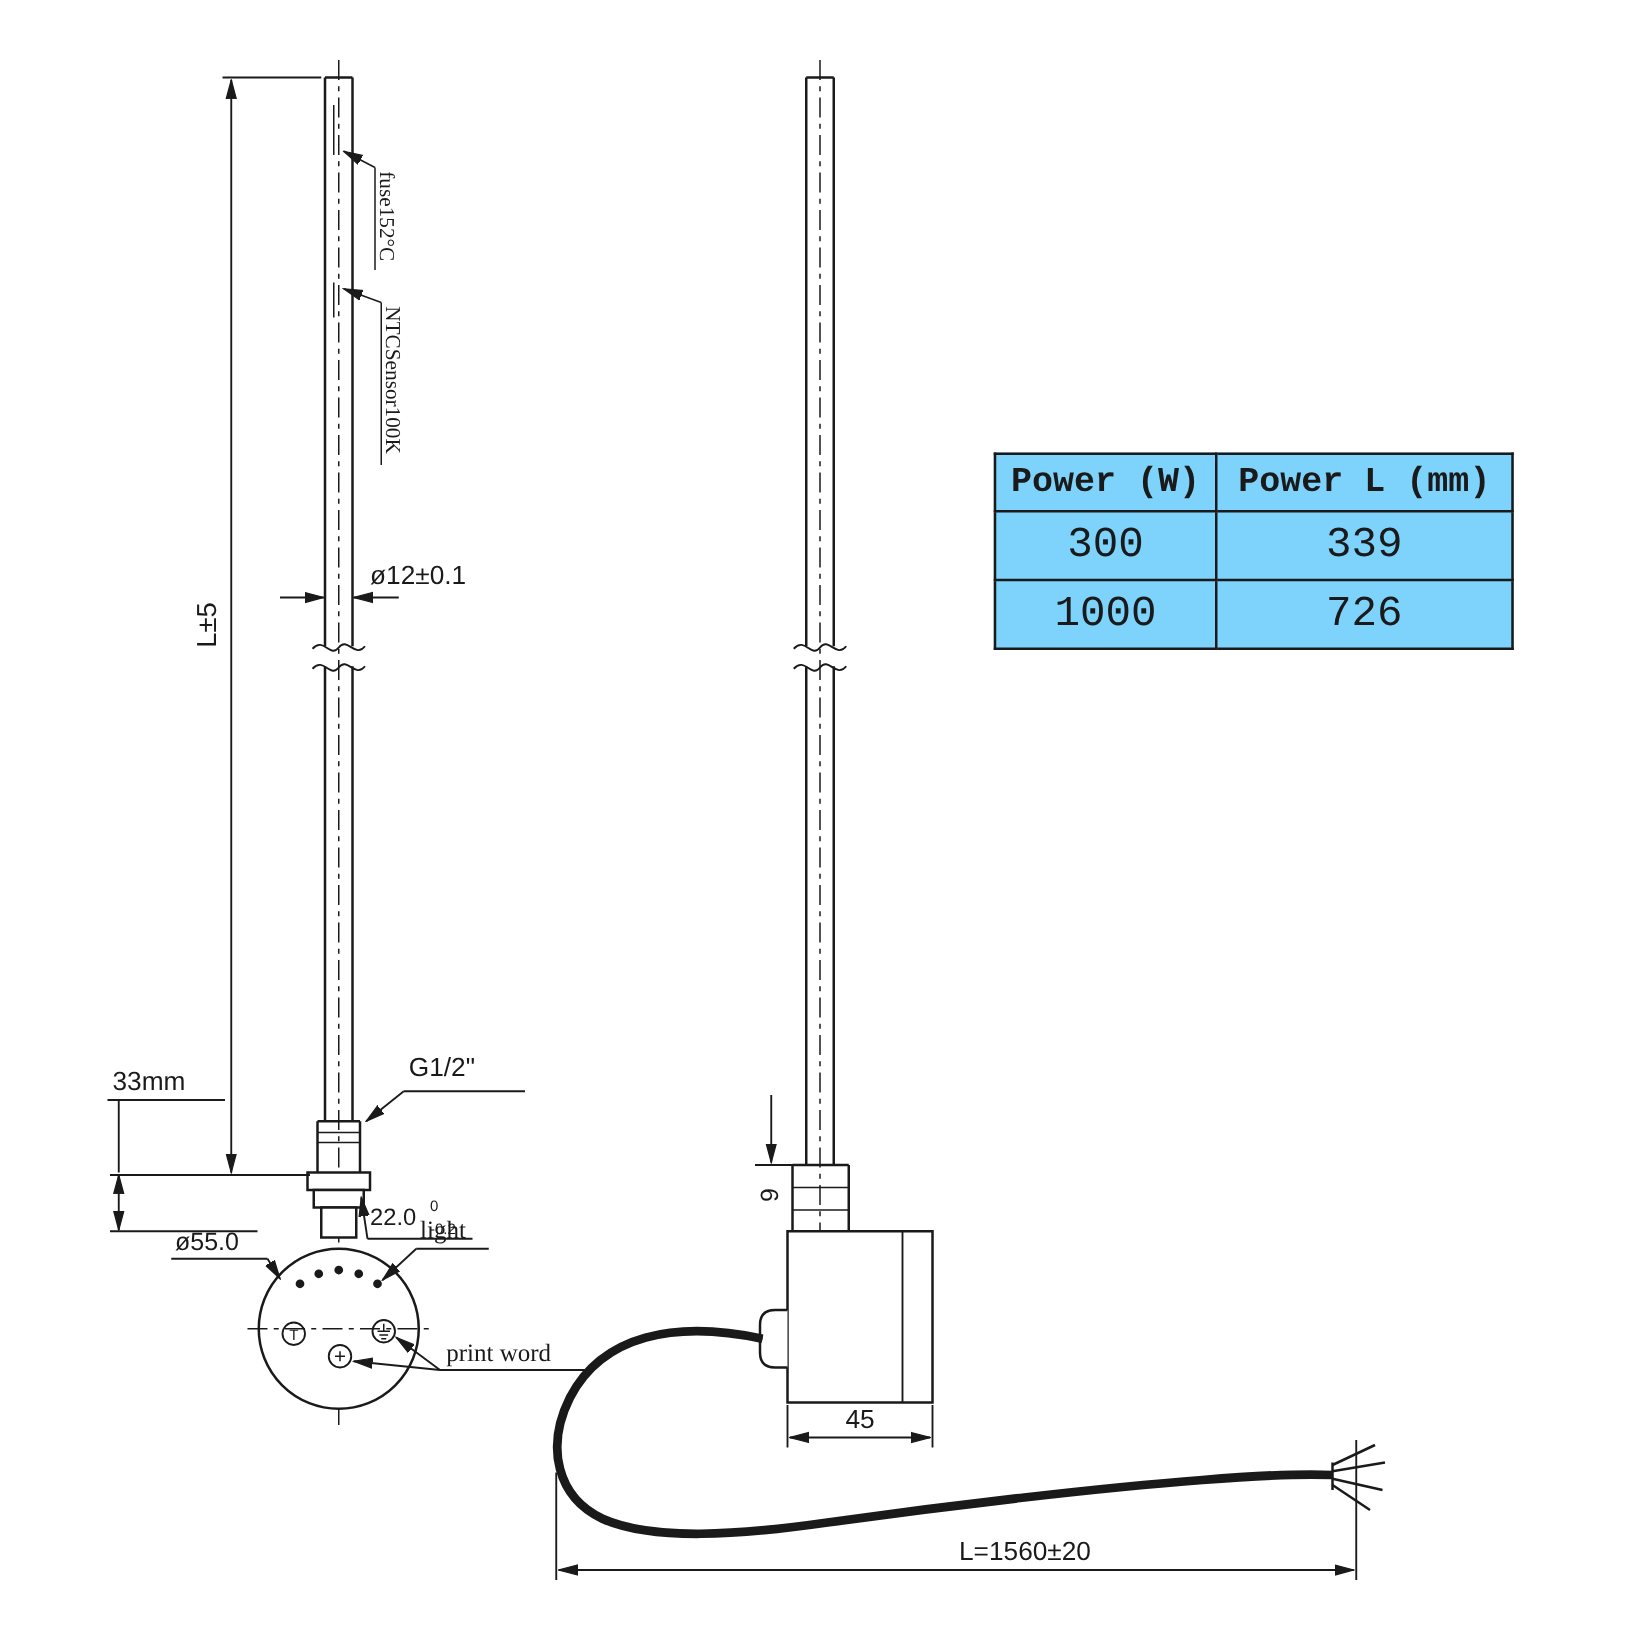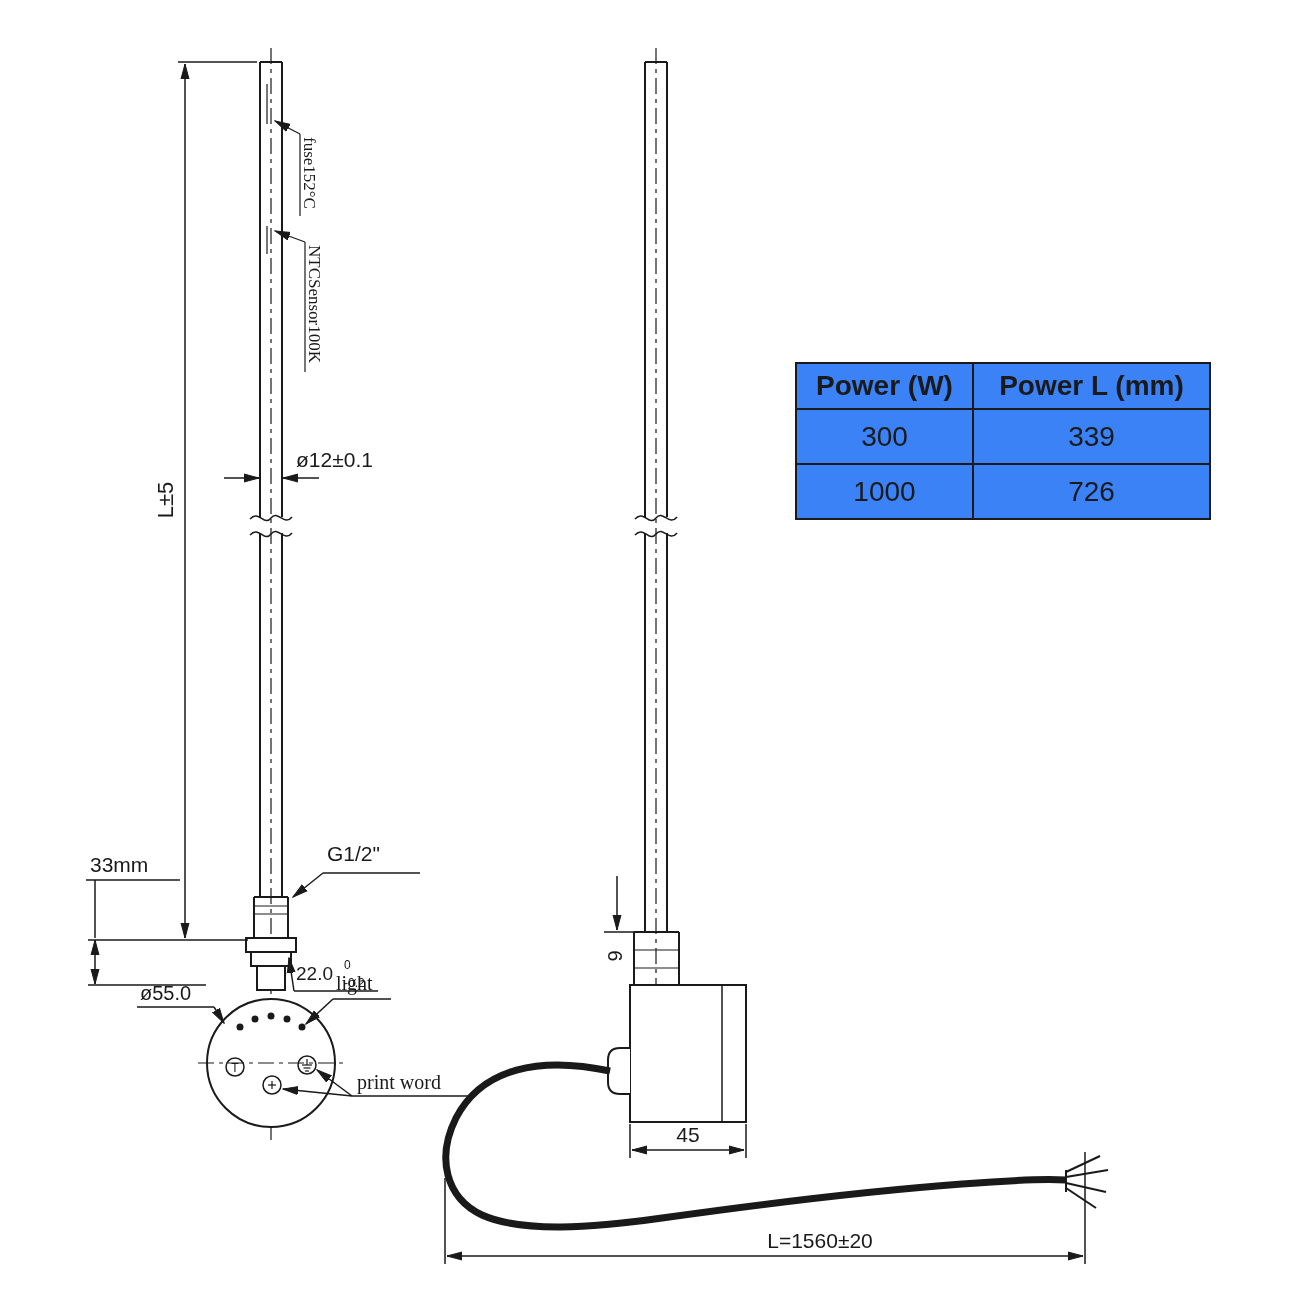--- a/index.html
+++ b/index.html
@@ -18,37 +18,37 @@
   .canvas svg {
     position: absolute;
     left: 0;
     top: 0;
   }
   .spec-table {
     position: absolute;
     left: 795px;
     top: 362px;
     border-collapse: collapse;
-    background: #3b82f6;
-    font-family: Liberation Sans, sans-serif;
+    background: #7dd3fc;
+    font-family: Liberation Mono, monospace;
     color: #1a1a1a;
   }
   .spec-table th, .spec-table td {
     border: 2px solid #1a1a1a;
     text-align: center;
     vertical-align: middle;
     padding: 0;
   }
   .spec-table th {
     font-size: 28px;
     font-weight: bold;
     height: 44px;
   }
   .spec-table td {
-    font-size: 28px;
+    font-size: 34px;
     font-weight: normal;
     height: 53px;
   }
   .col-power  { width: 175px; }
   .col-length { width: 235px; }
 
   svg text {
     fill: #1a1a1a;
     font-family: "Liberation Sans", sans-serif;
   }

